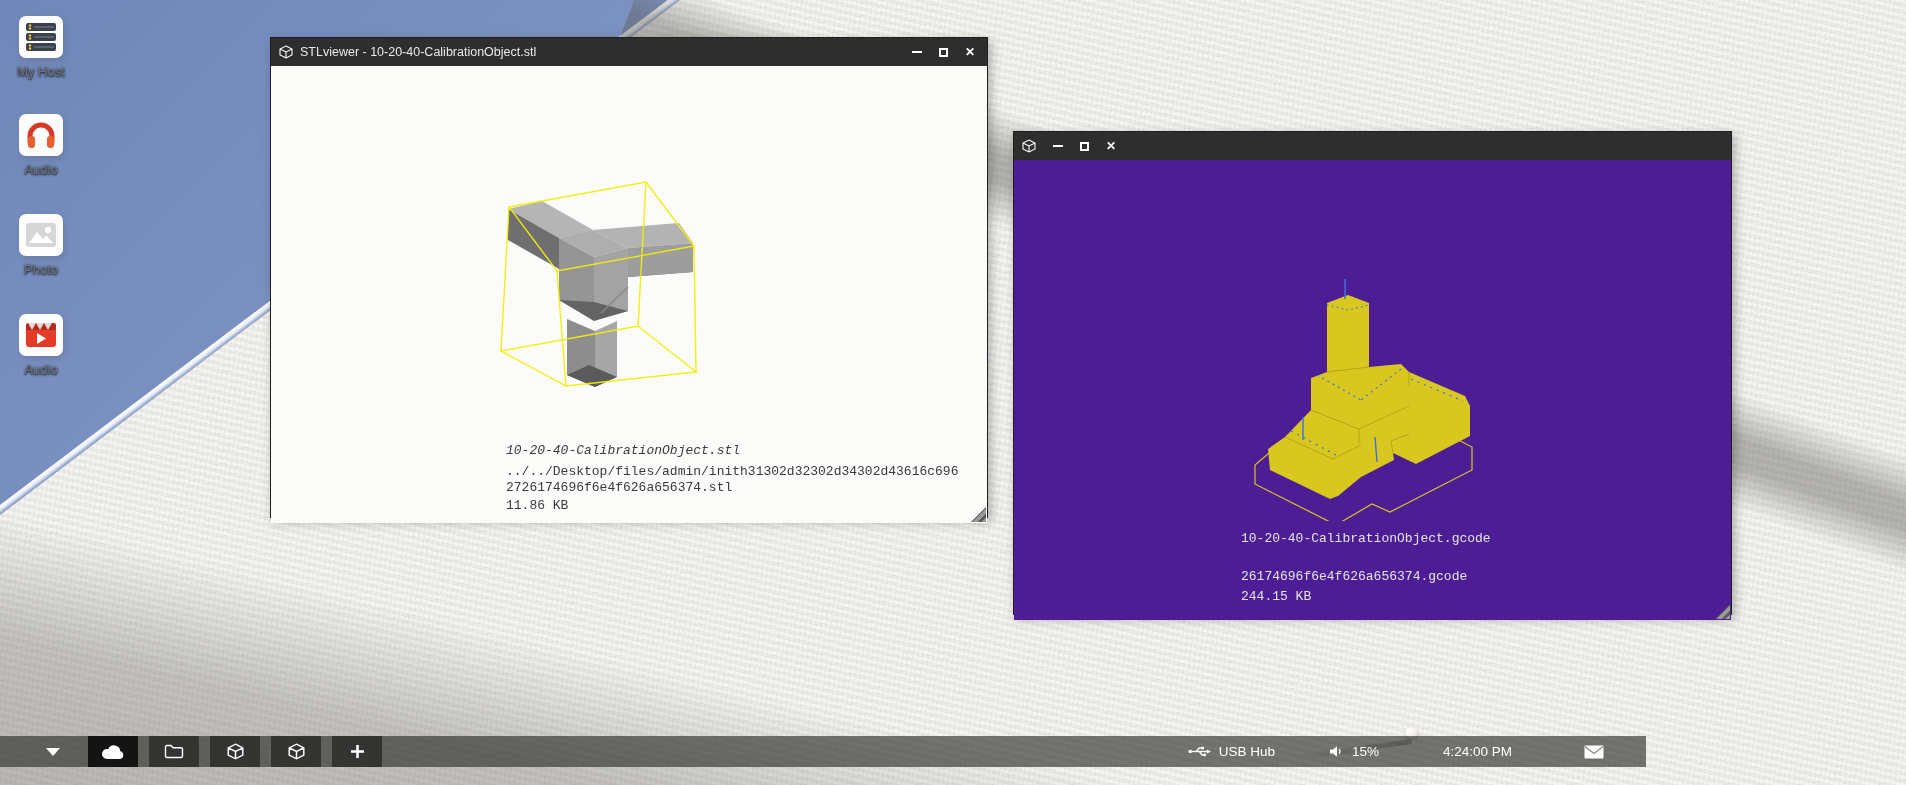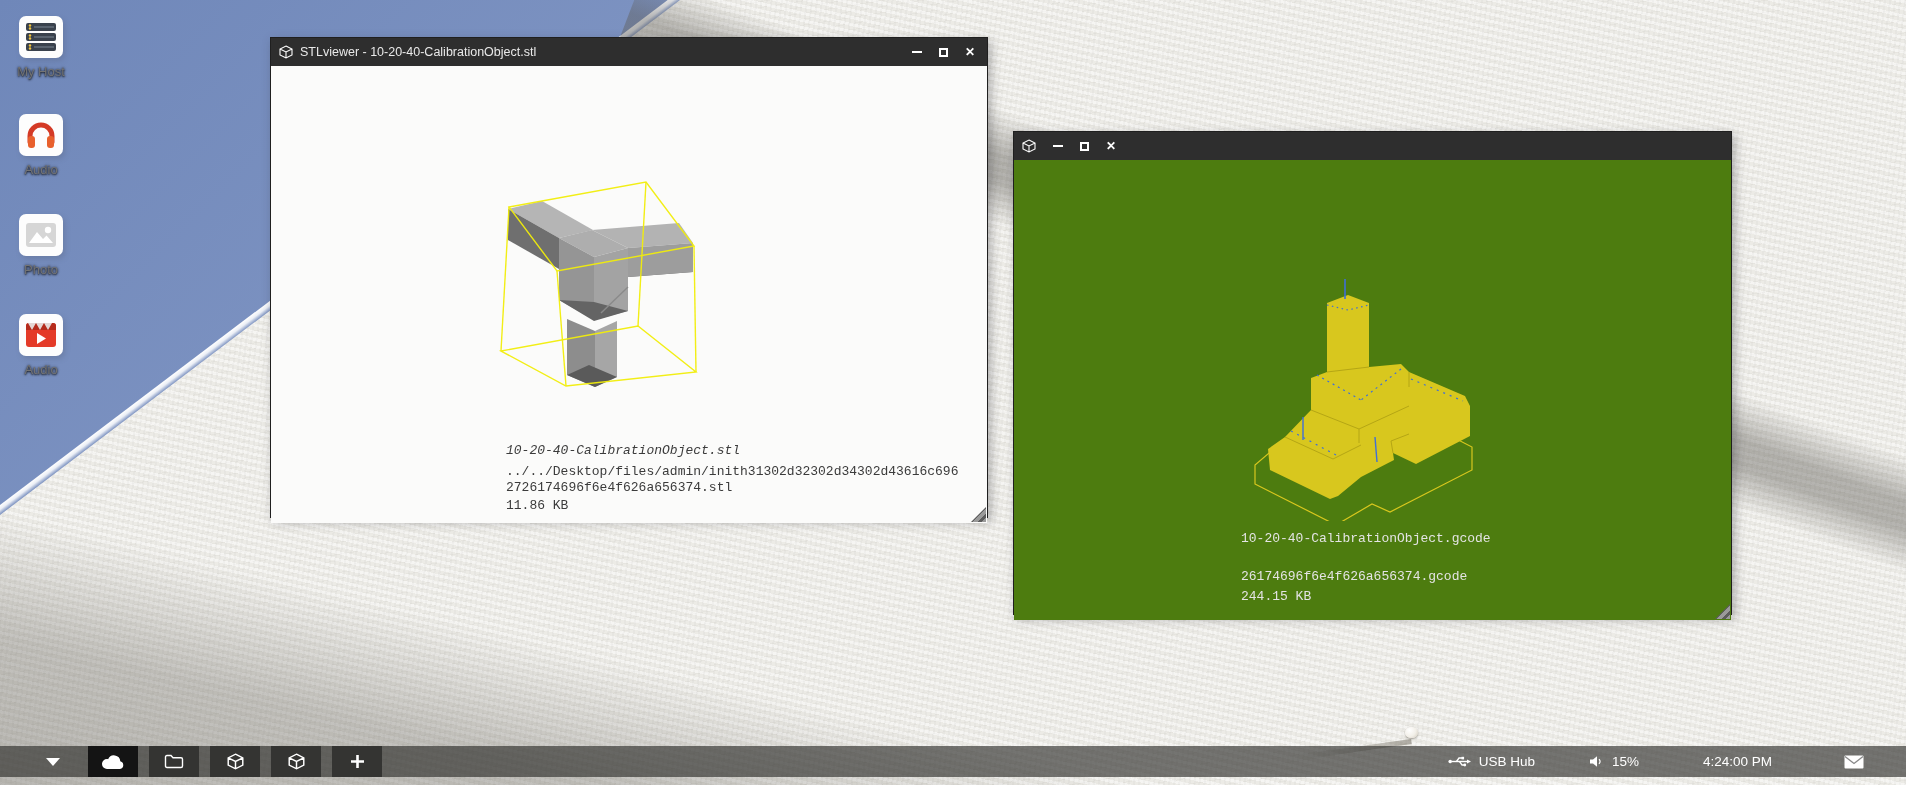--- a/index.html
+++ b/index.html
@@ -54,37 +54,37 @@
   .ctl-max { width:9px; height:9px; border:2px solid #fff; display:inline-block; }
   .ctl-close { color:#fff; font-size:12px; font-weight:bold; line-height:1; }
   .win-body { position:relative; width:100%; }
   .grip { position:absolute; right:1px; bottom:1px; width:15px; height:15px;
     clip-path:polygon(100% 0, 100% 100%, 0 100%);
     background:repeating-linear-gradient(135deg, #9a9a9a 0 3px, #5c5c5c 3px 6px); }
 
   #stl-window { left:270px; top:37px; width:718px; height:481px; }
   #stl-window .win-body { height:457px; background:#fbfbfa; }
   #gcode-window { left:1013px; top:131px; width:719px; height:484px; }
-  #gcode-window .win-body { height:460px; background:#4d7c0f; }
+  #gcode-window .win-body { height:460px; background:#4c1d95; }
 
   .mono-info { position:absolute; font-family:"Liberation Mono","DejaVu Sans Mono", monospace; font-size:13px; line-height:16px; }
   #stl-info { left:235px; bottom:9px; color:#3b3b3b; }
   #stl-info .fname { margin-bottom:5px;font-style:italic; }
   #stl-info .dims { margin-top:7px; }
   #stl-info .fsize { margin-top:2px; }
   #gcode-info { left:227px; bottom:15px; color:#e4e4e4; }
   #gcode-info .fname { margin-bottom:22px; }
   #gcode-info .fsize { margin-top:4px; }
 
   .viewport-svg { position:absolute; }
   #stl-svg { left:210px; top:103px; }
   #gcode-svg { left:227px; top:119px; }
 
   
-  .taskbar { position:absolute; left:0; bottom:8px; width:1906px; height:31px; z-index:10;
+  .taskbar { position:absolute; left:0; bottom:18px; width:1646px; height:31px; z-index:10;
     background:rgba(49,48,45,0.66); display:flex; align-items:center; }
   .tb-chevron { position:absolute; left:44px; top:12px; width:18px; height:9px; cursor:pointer; }
   .tb-buttons { position:absolute; left:88px; top:0; height:31px; display:flex; gap:11px; }
   .tb-btn { width:50px; height:31px; background:#343432; display:flex; align-items:center; justify-content:center; cursor:pointer; }
   .tb-btn.active { background:#141414; }
   .tray { position:absolute; right:0; top:0; height:31px; display:flex; align-items:center; color:#ffffff; font-size:13.5px; }
   .tray .grp { display:flex; align-items:center; }
   .tray svg { display:block; }
   .usb-grp { margin-right:54px; }
   .vol-grp { margin-right:64px; }

